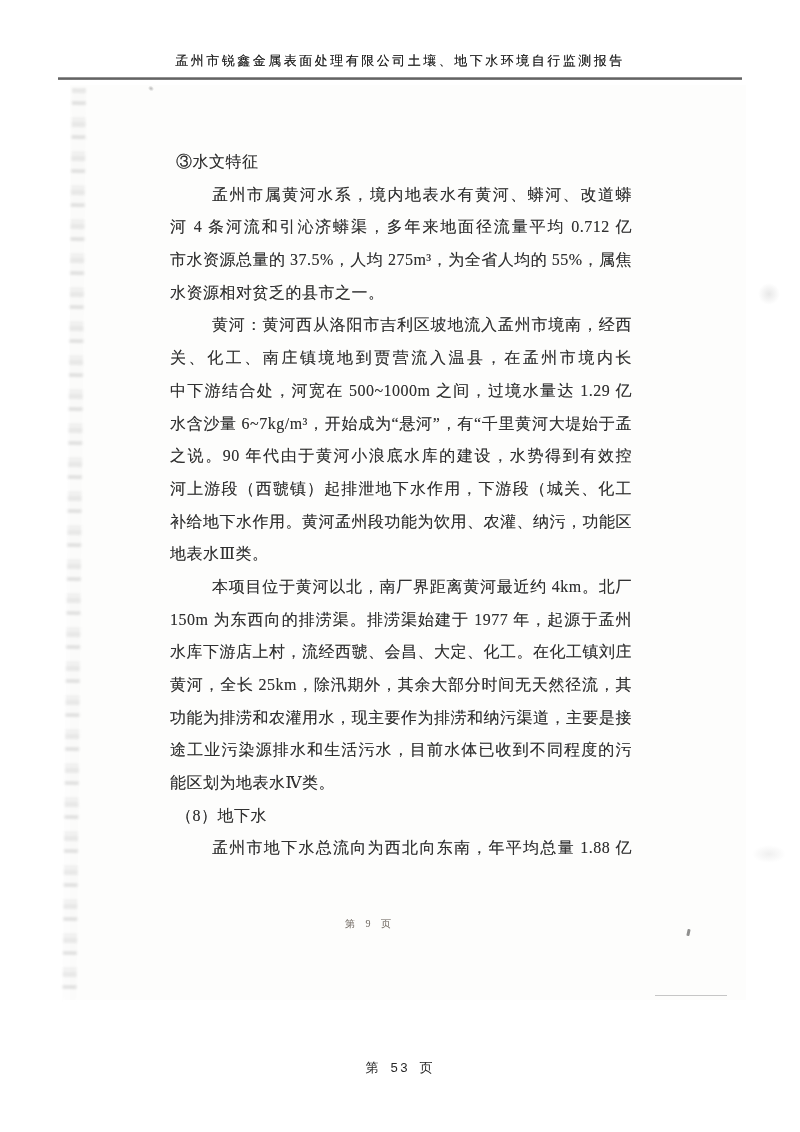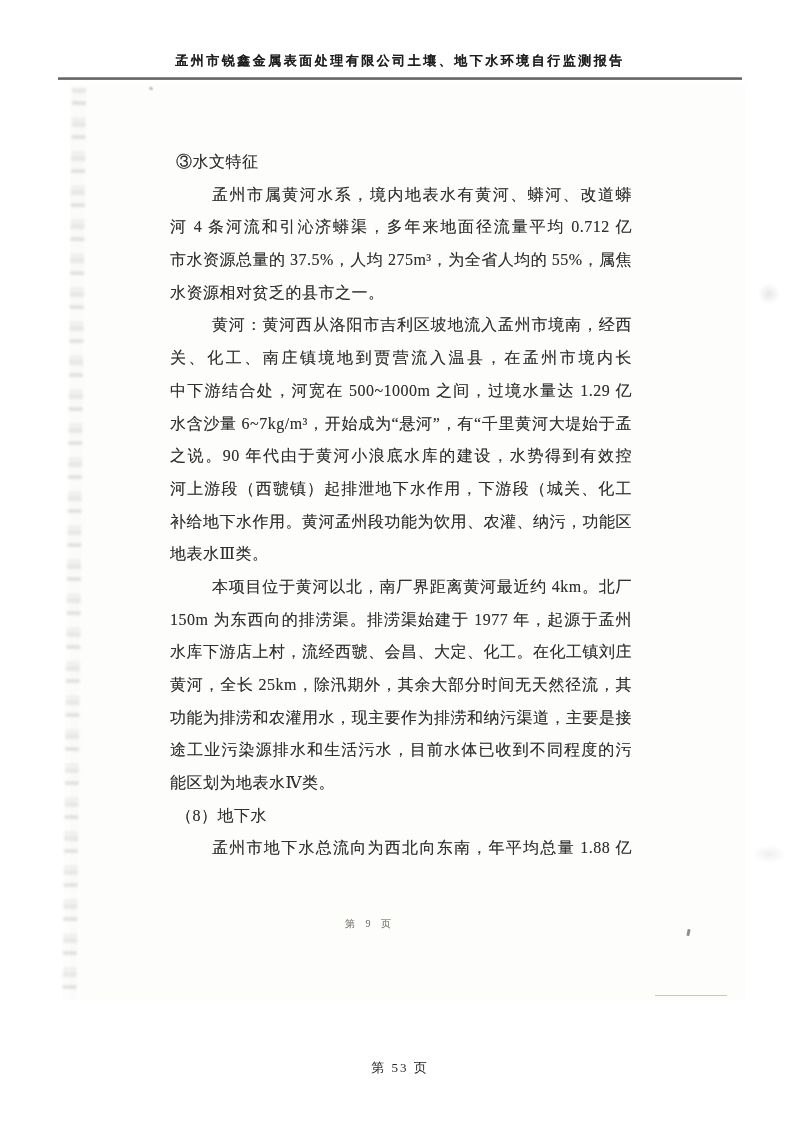--- a/index.html
+++ b/index.html
@@ -5,21 +5,21 @@
   html,body{margin:0;padding:0;}
   body{
     width:800px;height:1132px;position:relative;overflow:hidden;
     background:#ffffff;
     font-family:"Liberation Serif","DejaVu Serif",serif;
   }
   
   .report-header{
     position:absolute;top:52px;left:0;width:800px;
     text-align:center;
-    font-size:13px;font-weight:bold;color:#1d1d1d;
+    font-size:13px;font-weight:normal;color:#1d1d1d;
     letter-spacing:2.5px;
     text-shadow:0 0 .5px rgba(0,0,0,.55);
   }
   .header-rule{
     position:absolute;top:77px;left:58px;width:684px;height:3px;
     background:linear-gradient(#a8a8a8,#5c5c5c 55%,#8b8b8b);
   }
   
   .scan-page{
     position:absolute;left:70px;top:85px;width:676px;height:915px;
@@ -62,21 +62,21 @@
   .scan-page-number{
     position:absolute;top:917px;left:0;width:740px;
     text-align:center;
     font-size:10px;color:#7c7670;letter-spacing:4px;
     text-shadow:0 0 .5px rgba(120,110,100,.4);
   }
   
   .viewer-page-number{
     position:absolute;top:1059px;left:0;width:800px;
     text-align:center;
-    font-family:Liberation Serif, serif;
+    font-family:Liberation Mono, monospace;
     font-size:13px;color:#262626;letter-spacing:2px;
   }
   
   .speck-a{
     position:absolute;left:687px;top:929px;width:3px;height:7px;
     background:#6a6a6a;border-radius:1px;transform:rotate(12deg);
     opacity:.75;
   }
   .edge-line{
     position:absolute;left:655px;top:995px;width:72px;height:1px;

